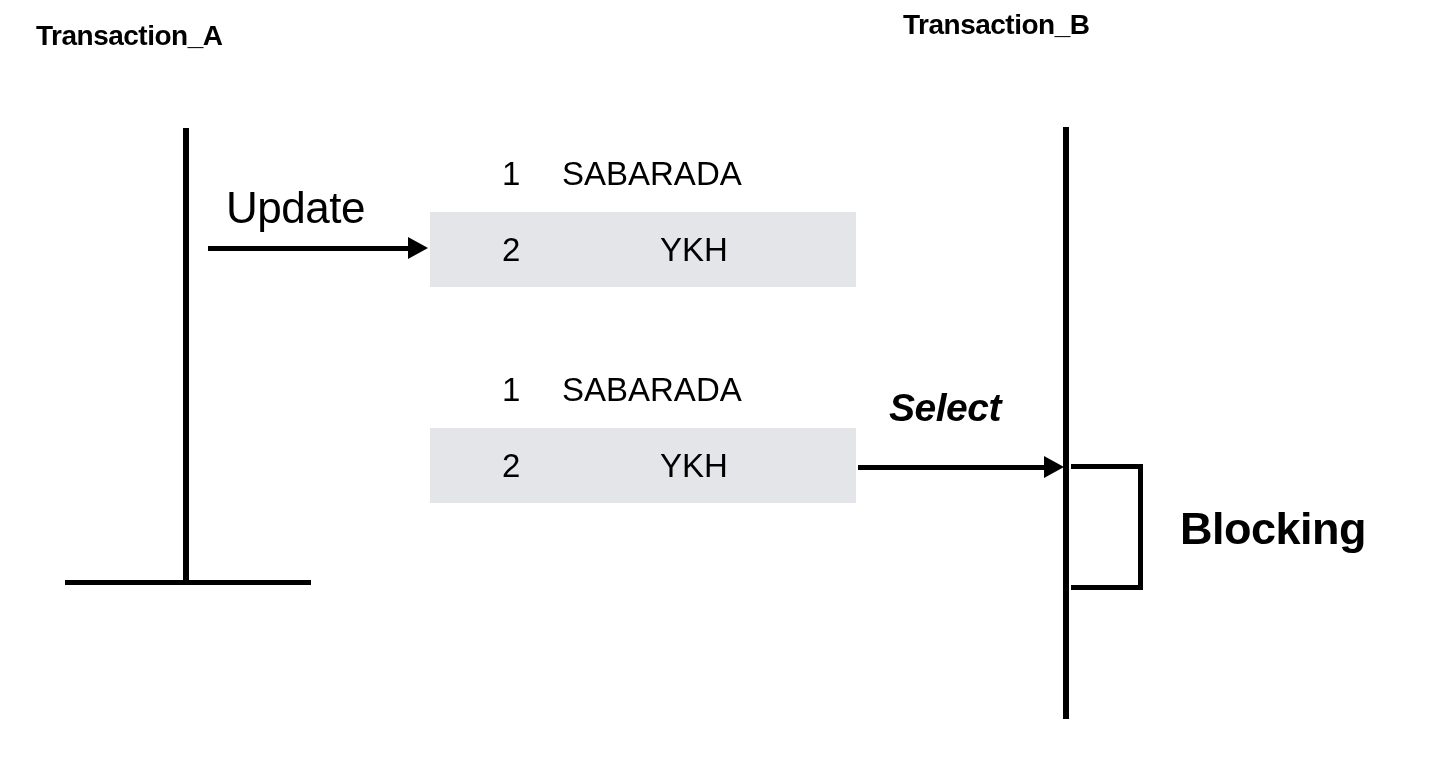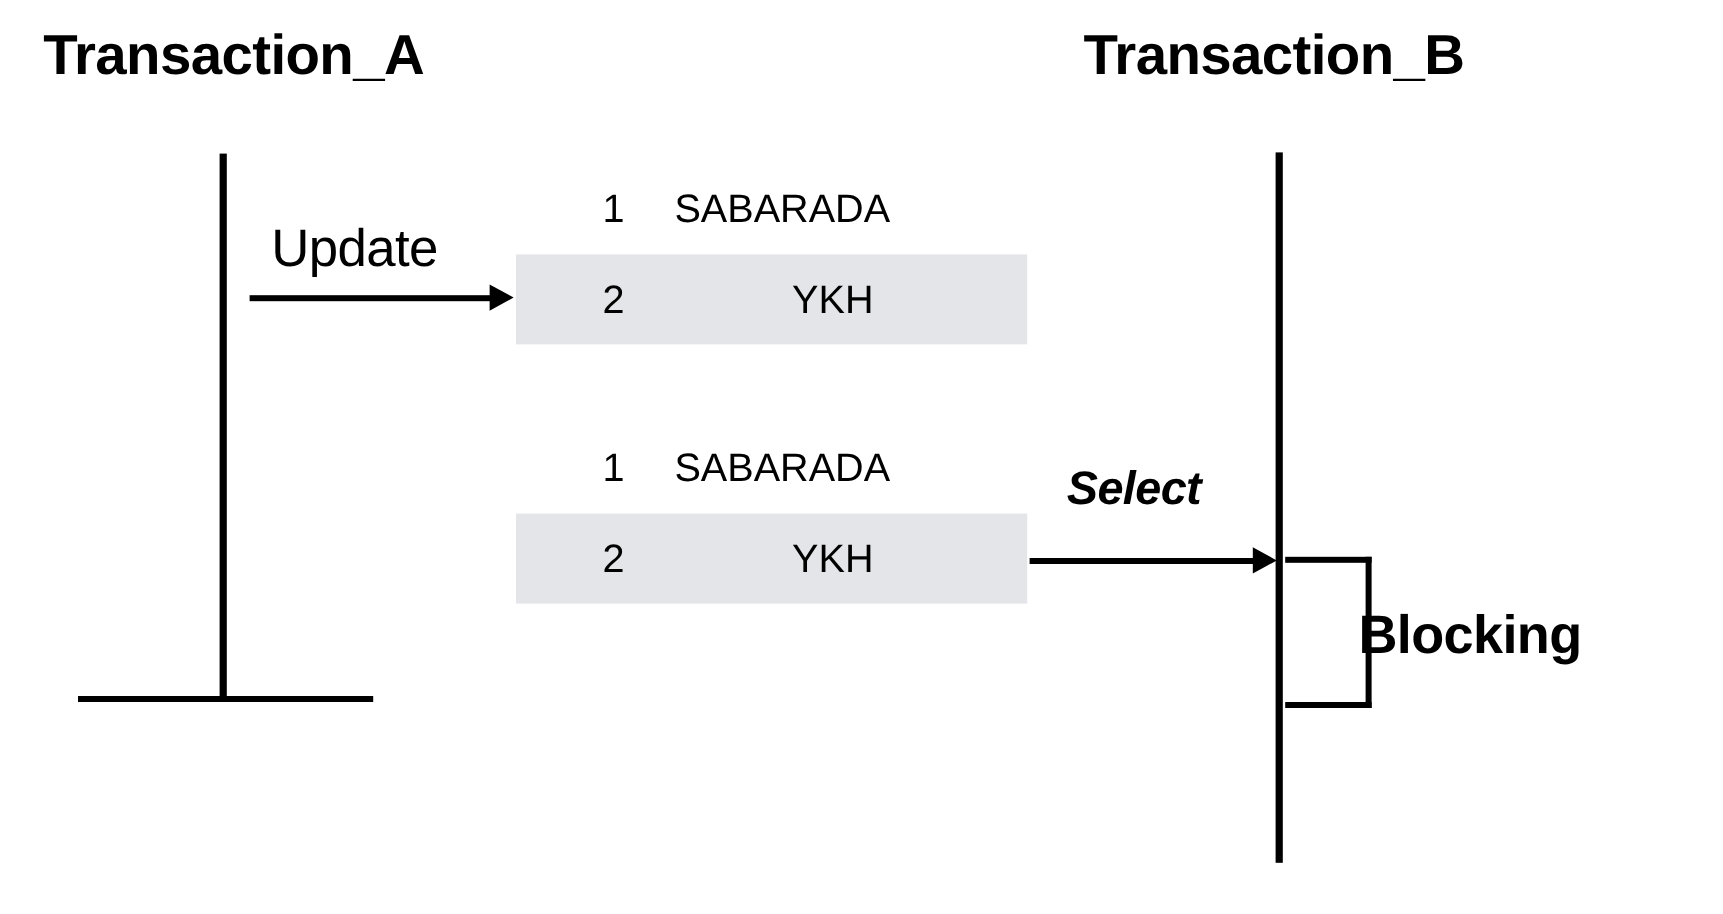--- a/index.html
+++ b/index.html
@@ -16,28 +16,28 @@
     width: 1436px;
     height: 762px;
     background: #ffffff;
     overflow: hidden;
   }
 
   
   .lifeline-title {
     position: absolute;
     font-weight: bold;
-    font-size: 47px;
+    font-size: 28px;
     line-height: 1;
     letter-spacing: -0.5px;
     white-space: nowrap;
     color: #000;
   }
   #title-a { left: 36px;  top: 22px; }
-  #title-b { left: 903px; top: 22px; }
+  #title-b { left: 903px; top: 11px; }
 
   
   .lifeline {
     position: absolute;
     background: #000000;
     width: 6px;
   }
   #lifeline-a { left: 183px;  top: 128px; height: 455px; }
   #lifeline-b { left: 1063px; top: 127px; height: 592px; }
 
@@ -102,21 +102,21 @@
     letter-spacing: -0.5px;
     white-space: nowrap;
   }
 
   
   #bracket-top    { left: 1071px; top: 464px; width: 72px; }
   #bracket-bottom { left: 1071px; top: 585px; width: 72px; }
   #bracket-right  { left: 1138px; top: 464px; height: 126px; }
   #blocking-label {
     position: absolute;
-    left: 1132px;
+    left: 1180px;
     top: 506px;
     font-weight: bold;
     font-size: 45px;
     line-height: 1;
     letter-spacing: -0.5px;
     white-space: nowrap;
   }
 
   
   .record-table {

